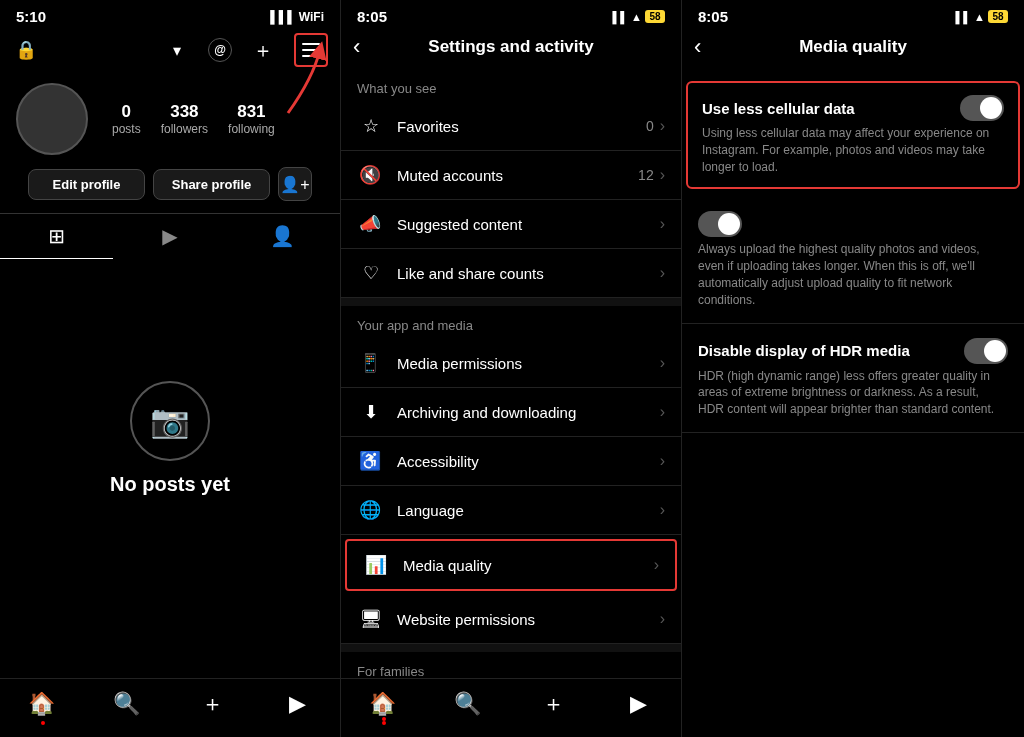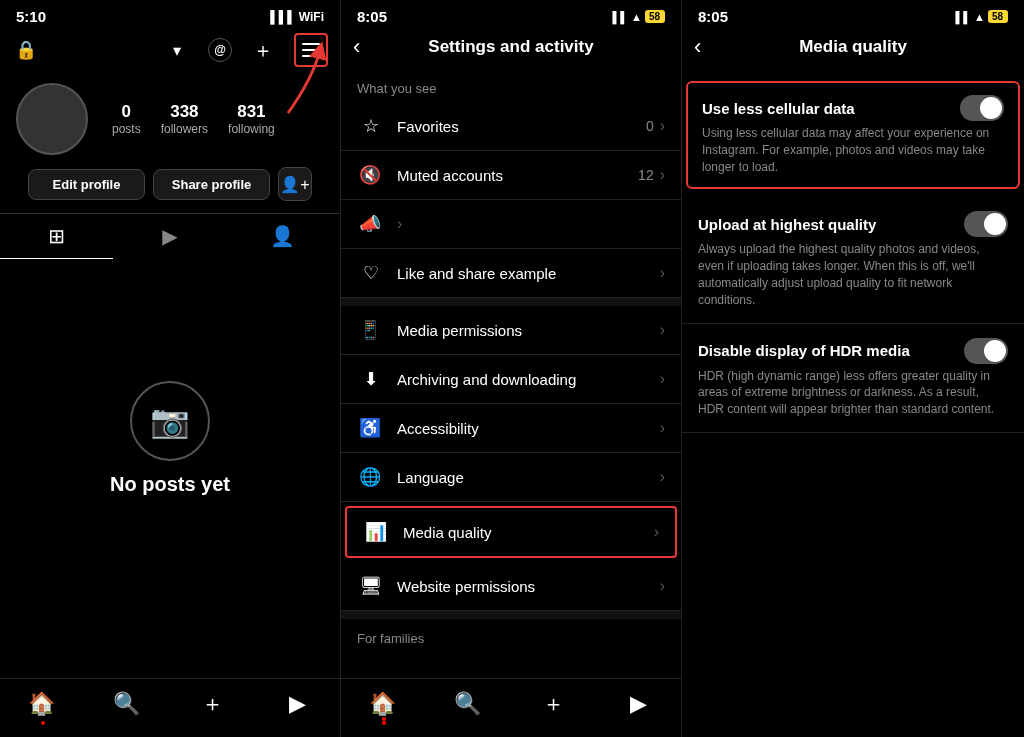--- a/index.html
+++ b/index.html
@@ -438,20 +438,21 @@
 
     
     .battery-badge {
       background: #fdd835;
       color: #000;
       font-size: 10px;
       font-weight: 700;
       padding: 1px 4px;
       border-radius: 3px;
       min-width: 20px;
+      text-align: center;
     }
 
     .status-icons-row {
       display: flex;
       align-items: center;
       gap: 3px;
     }
 
     .threads-icon {
       width: 24px;
@@ -582,31 +583,33 @@
 
     <div class="settings-item">
       <div class="settings-item-icon">🔇</div>
       <span class="settings-item-label">Muted accounts</span>
       <span class="settings-item-badge">12</span>
       <span class="settings-item-chevron">›</span>
     </div>
 
     <div class="settings-item">
       <div class="settings-item-icon">📣</div>
+      <span class="settings-item-label">Suggested content</span>
       <span class="settings-item-chevron">›</span>
     </div>
 
     <div class="settings-item">
       <div class="settings-item-icon">♡</div>
-      <span class="settings-item-label">Like and share example</span>
+      <span class="settings-item-label">Like and share counts</span>
       <span class="settings-item-chevron">›</span>
     </div>
 
     <div class="section-divider"></div>
 
+    <div class="settings-section-label">Your app and media</div>
 
     <div class="settings-item">
       <div class="settings-item-icon">📱</div>
       <span class="settings-item-label">Media permissions</span>
       <span class="settings-item-chevron">›</span>
     </div>
 
     <div class="settings-item">
       <div class="settings-item-icon">⬇</div>
       <span class="settings-item-label">Archiving and downloading</span>
@@ -677,21 +680,20 @@
         <span class="media-option-title">Use less cellular data</span>
         <div class="toggle">
           <div class="toggle-knob" style="right: 2px; left: auto;"></div>
         </div>
       </div>
       <p class="media-option-desc">Using less cellular data may affect your experience on Instagram. For example, photos and videos may take longer to load.</p>
     </div>
 
     <div class="media-option" style="padding: 14px 16px; border-bottom: 0.5px solid #222;">
       <div class="media-option-row">
-        <span class="media-option-title">Upload at highest quality</span>
         <div class="toggle">
           <div class="toggle-knob" style="right: 2px; left: auto;"></div>
         </div>
       </div>
       <p class="media-option-desc">Always upload the highest quality photos and videos, even if uploading takes longer. When this is off, we'll automatically adjust upload quality to fit network conditions.</p>
     </div>
 
     <div class="media-option" style="padding: 14px 16px; border-bottom: 0.5px solid #222;">
       <div class="media-option-row">
         <span class="media-option-title">Disable display of HDR media</span>

